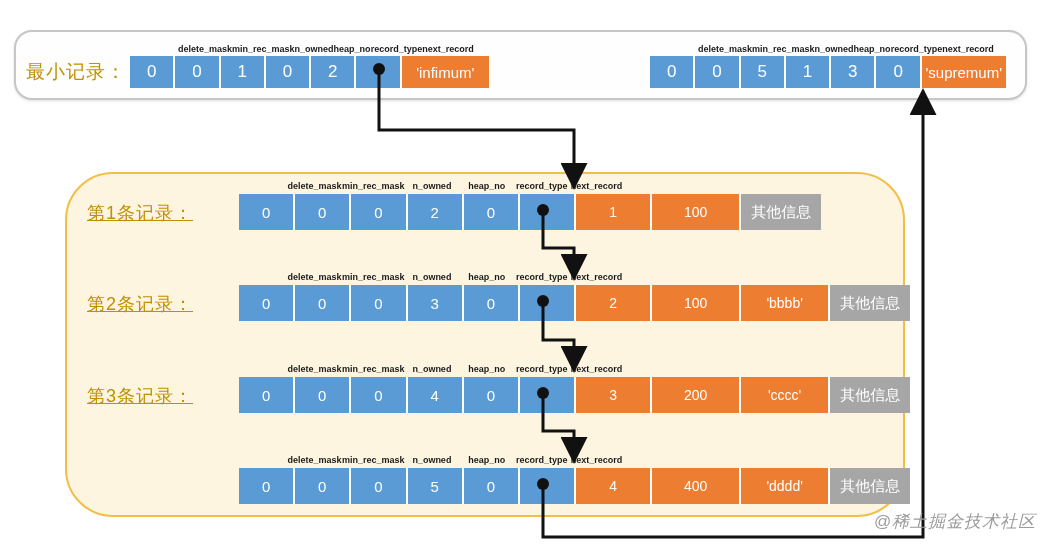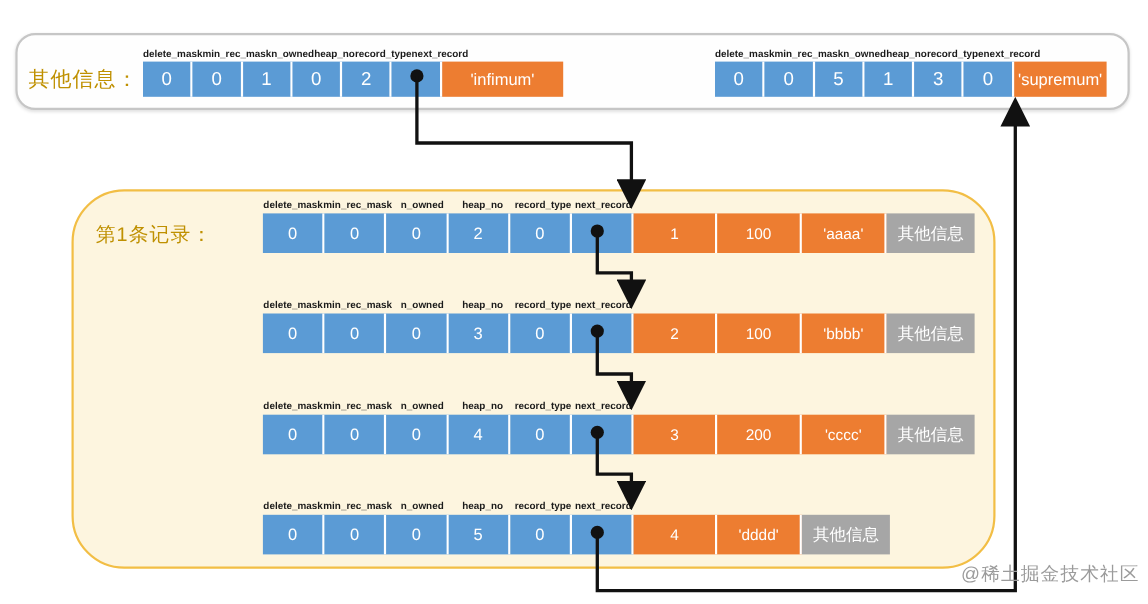--- a/index.html
+++ b/index.html
@@ -9,74 +9,74 @@
   }
   *{box-sizing:border-box;margin:0;padding:0;}
   body{font-family:"Liberation Sans",sans-serif;background:#fff;}
   .canvas{position:relative;width:1044px;height:549px;background:#fff;overflow:hidden;}
 
   
   .top-panel{position:absolute;left:14px;top:30px;width:1013px;height:70px;
     background:#fefefe;border:2px solid var(--panel_border);border-radius:18px;
     box-shadow:0 1px 3px rgba(0,0,0,0.12);}
   .rec-label{position:absolute;font-size:19px;color:var(--labelc);white-space:nowrap;letter-spacing:1px;}
-  .headers-row{position:absolute;display:flex;height:11px;}
+  .headers-row{position:absolute;display:flex;height:11px;margin-left:48px;}
   .headers-row span{flex:1;text-align:center;font-size:9px;font-weight:bold;color:#1a1a1a;white-space:nowrap;line-height:11px;}
   .cells-row{position:absolute;display:flex;}
   .cell{display:flex;align-items:center;justify-content:center;color:#fff;}
   .cell.blue{background:var(--blue);border-right:2px solid #fff;}
   .cell.blue:first-child{border-left:0;}
   .cell.orange{background:var(--orange);border-right:2px solid #fff;}
   .cell.grayc{background:var(--grayc);border-right:0;}
   .top-cells{height:32px;font-size:17px;}
   .top-cells .cell.blue{width:45.3px;}
   .top-cells .cell.tail{font-size:15px;border-right:0;}
 
   
   .main-box{position:absolute;left:65px;top:172px;width:840px;height:345px;
     background:var(--box_bg);border:2px solid var(--box_border);border-radius:48px;}
   .record-row{position:absolute;left:0;width:840px;height:36px;}
-  .row-label{position:absolute;left:20px;top:7px;font-size:18px;color:var(--labelc);white-space:nowrap;letter-spacing:1px;}
+  .row-label{position:absolute;left:20px;top:7px;font-size:18px;color:var(--labelc);white-space:nowrap;letter-spacing:1px;text-decoration:underline;}
   .rec-headers{left:172px;top:-13px;width:337px;}
   .rec-cells{left:172px;top:0;height:36px;font-size:15px;}
   .rec-cells .cell.blue{width:56.2px;}
-  .w76{width:76px;} .w77{width:77px;} .w80{width:80px;font-size:15px;font-family:Liberation Mono, monospace;}
+  .w76{width:76px;} .w77{width:89px;} .w80{width:80px;font-size:15px;font-family:Liberation Mono, monospace;}
   .rec-cells .cell.orange{font-size:14px;}
 
   
   svg.arrows{position:absolute;left:0;top:0;width:1044px;height:549px;pointer-events:none;}
   svg.arrows path.link{fill:none;stroke:var(--arrow);stroke-width:3;}
   svg.arrows circle{fill:var(--arrow);}
 
-  .watermark{position:absolute;right:8px;top:510px;font-size:17px;color:var(--watermarkc);letter-spacing:1px;}
+  .watermark{position:absolute;right:8px;top:510px;font-size:17px;color:var(--watermarkc);letter-spacing:1px;font-style:italic;}
 </style>
 </head>
 <body>
 
 <div class="canvas">
 
   <div class="top-panel">
 
-    <div class="rec-label" style="left:10px;top:27px">其他信息：</div>
+    <div class="rec-label" style="left:10px;top:27px">最小记录：</div>
     <div class="headers-row" style="left:114px;top:12px;width:272px">
       <span>delete_mask</span>
       <span>min_rec_mask</span>
       <span>n_owned</span>
       <span>heap_no</span>
       <span>record_type</span>
       <span>next_record</span>
     </div>
     <div class="cells-row top-cells" style="left:114px;top:24px">
       <div class="cell blue">0</div>
       <div class="cell blue">0</div>
       <div class="cell blue">1</div>
       <div class="cell blue">0</div>
       <div class="cell blue">2</div>
       <div class="cell blue"></div>
-      <div class="cell orange tail" style="width:110px">'infimum'</div>
+      <div class="cell orange tail" style="width:87px">'infimum'</div>
     </div>
 
     <div class="headers-row" style="left:634px;top:12px;width:273px">
       <span>delete_mask</span>
       <span>min_rec_mask</span>
       <span>n_owned</span>
       <span>heap_no</span>
       <span>record_type</span>
       <span>next_record</span>
     </div>
@@ -104,26 +104,26 @@
       </div>
       <div class="cells-row rec-cells">
         <div class="cell blue">0</div>
         <div class="cell blue">0</div>
         <div class="cell blue">0</div>
         <div class="cell blue">2</div>
         <div class="cell blue">0</div>
         <div class="cell blue"></div>
         <div class="cell orange w76">1</div>
         <div class="cell orange w77">100</div>
-        <div class="cell orange w77">'aaaa'</div>
         <div class="cell grayc w80">其他信息</div>
       </div>
     </div>
 
     <div class="record-row" style="top:111px">
+      <div class="row-label">第2条记录：</div>
       <div class="headers-row rec-headers">
         <span>delete_mask</span>
         <span>min_rec_mask</span>
         <span>n_owned</span>
         <span>heap_no</span>
         <span>record_type</span>
         <span>next_record</span>
       </div>
       <div class="cells-row rec-cells">
         <div class="cell blue">0</div>
@@ -133,20 +133,21 @@
         <div class="cell blue">0</div>
         <div class="cell blue"></div>
         <div class="cell orange w76">2</div>
         <div class="cell orange w77">100</div>
         <div class="cell orange w77">'bbbb'</div>
         <div class="cell grayc w80">其他信息</div>
       </div>
     </div>
 
     <div class="record-row" style="top:203px">
+      <div class="row-label">第3条记录：</div>
       <div class="headers-row rec-headers">
         <span>delete_mask</span>
         <span>min_rec_mask</span>
         <span>n_owned</span>
         <span>heap_no</span>
         <span>record_type</span>
         <span>next_record</span>
       </div>
       <div class="cells-row rec-cells">
         <div class="cell blue">0</div>
@@ -172,20 +173,21 @@
         <span>next_record</span>
       </div>
       <div class="cells-row rec-cells">
         <div class="cell blue">0</div>
         <div class="cell blue">0</div>
         <div class="cell blue">0</div>
         <div class="cell blue">5</div>
         <div class="cell blue">0</div>
         <div class="cell blue"></div>
         <div class="cell orange w76">4</div>
+        <div class="cell orange w77">400</div>
         <div class="cell orange w77">'dddd'</div>
         <div class="cell grayc w80">其他信息</div>
       </div>
     </div>
   </div>
 
   <svg class="arrows" viewBox="0 0 1044 549">
     <defs>
       <marker id="ah" markerWidth="9" markerHeight="9" refX="7" refY="4.5" orient="auto">
         <path d="M0,0 L9,4.5 L0,9 z" fill="#111111"></path>

